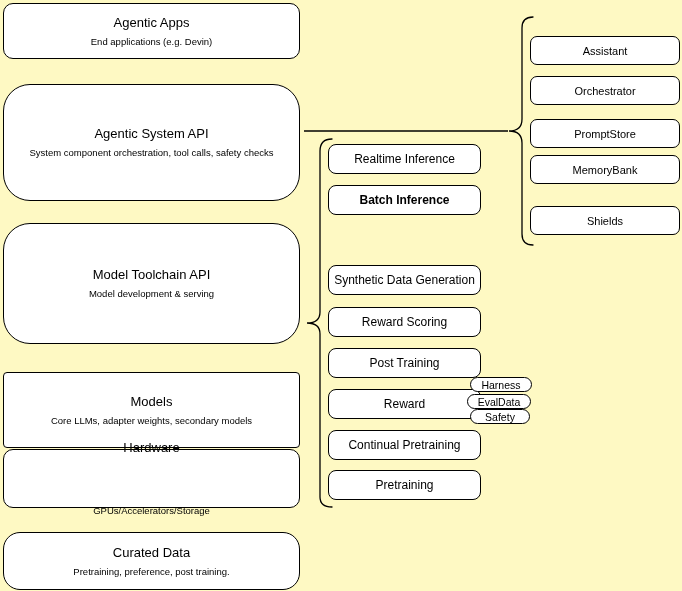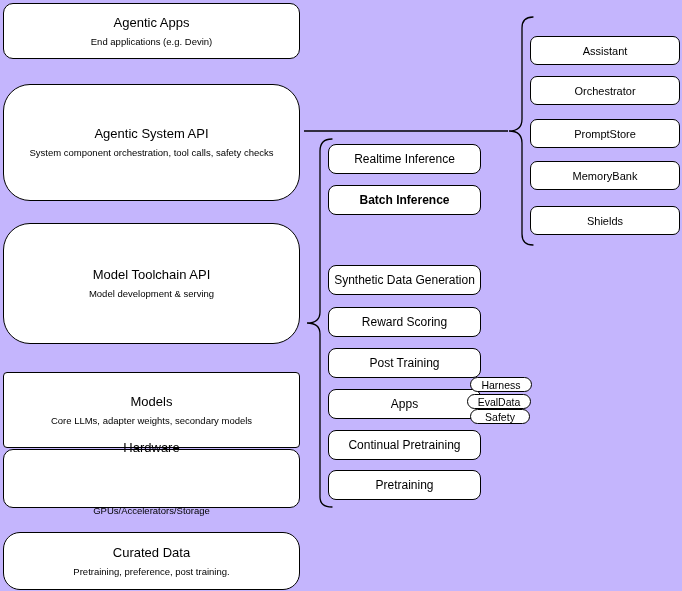--- a/index.html
+++ b/index.html
@@ -1,20 +1,20 @@
 <!DOCTYPE html>
 <html><head>
 <meta charset="utf-8">
 <style>
   html, body { margin: 0; padding: 0; background: #ffffff; }
   .canvas {
     position: relative;
     width: 682px;
     height: 591px;
-    background: #c4b5fd;
+    background: #fef9c3;
     font-family: "Liberation Sans", sans-serif;
     color: #000000;
     overflow: hidden;
   }
   .connector-layer {
     position: absolute;
     left: 0; top: 0;
     pointer-events: none;
     z-index: 1;
   }
@@ -57,21 +57,21 @@
   .mn9 { top: 470px; }
 
   
   .rnode {
     left: 530px; width: 150px; height: 29px;
     border-radius: 7px; font-size: 11px;
   }
   .rn1 { top: 36px; }
   .rn2 { top: 76px; }
   .rn3 { top: 119px; }
-  .rn4 { top: 161px; }
+  .rn4 { top: 155px; }
   .rn5 { top: 206px; }
 
   
   .pill {
     border-radius: 8px;
     font-size: 10.5px;
     z-index: 3;
     border-width: 1.2px;
   }
   .pl1 { left: 470px; top: 377px; width: 62px; height: 15px; }
@@ -115,21 +115,21 @@
   <div class="box lb6">
     <div class="layer-title">Curated Data</div>
     <div class="layer-subtitle">Pretraining, preference, post training.</div>
   </div>
 
   <div class="box node mn1">Realtime Inference</div>
   <div class="box node mn2">Batch Inference</div>
   <div class="box node mn4">Synthetic Data Generation</div>
   <div class="box node mn5">Reward Scoring</div>
   <div class="box node mn6">Post Training</div>
-  <div class="box node mn7">Apps</div>
+  <div class="box node mn7">Reward</div>
   <div class="box node mn8">Continual Pretraining</div>
   <div class="box node mn9">Pretraining</div>
 
   <div class="box pill pl1">Harness</div>
   <div class="box pill pl2">EvalData</div>
   <div class="box pill pl3">Safety</div>
 
   <div class="box rnode rn1">Assistant</div>
   <div class="box rnode rn2">Orchestrator</div>
   <div class="box rnode rn3">PromptStore</div>

